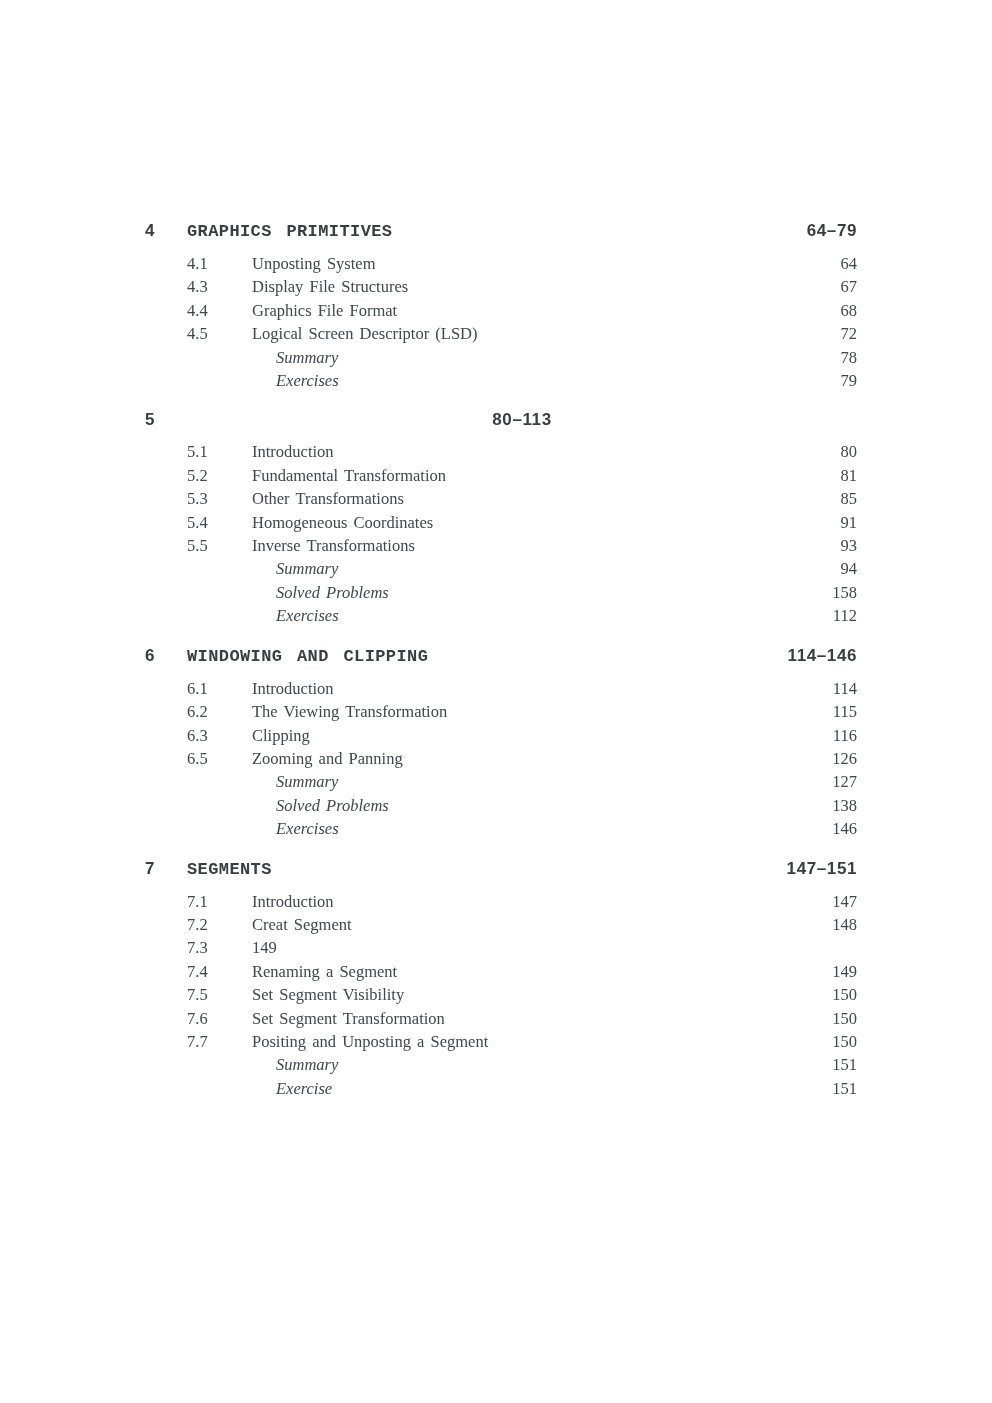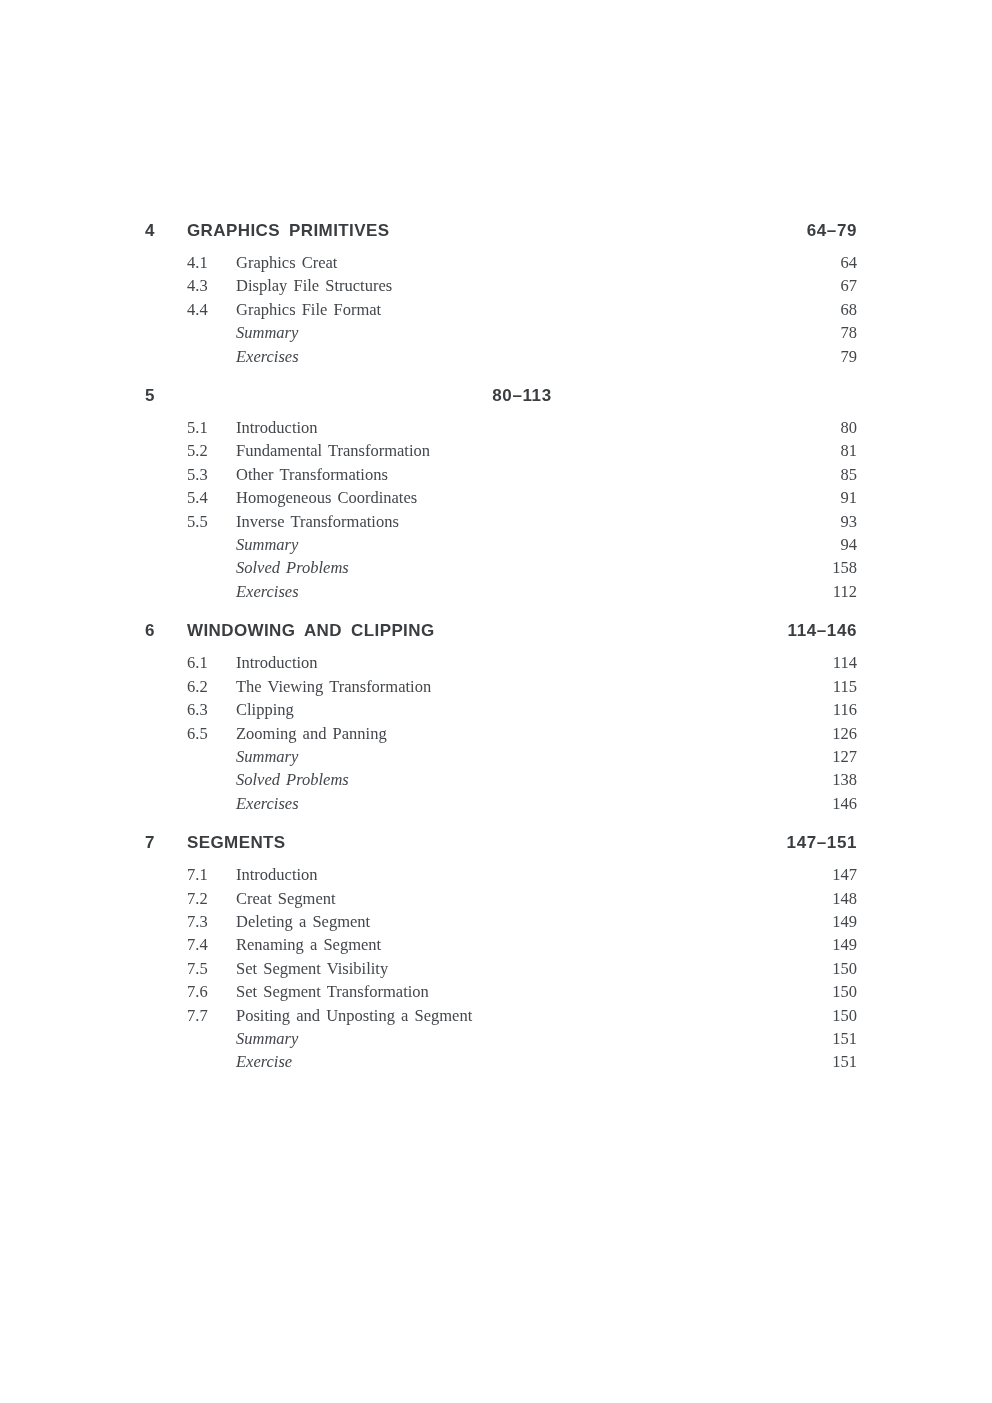--- a/index.html
+++ b/index.html
@@ -23,67 +23,73 @@
     grid-template-columns: 42px 1fr auto;
     align-items: baseline;
     font-family: "Liberation Sans", sans-serif;
     font-weight: 700;
     font-size: 17px;
     line-height: 26px;
     letter-spacing: 0.4px;
     color: #3b3e41;
     margin-bottom: 7px;
   }
-  .ch-title { word-spacing: 4px; }
+  .ch-title { word-spacing: 4px; font-family: Liberation Mono, monospace; }
   .ch-pages { text-align: center; letter-spacing: 0.6px; }
   .entries { padding-left: 42px; }
   .entry {
     display: grid;
     grid-template-columns: 49px 1fr auto;
     align-items: baseline;
     font-size: 16.5px;
     line-height: 23.4px;
     color: #43474b;
     word-spacing: 2px;
+    gap: 16px;
   }
   .entry .en-num { font-style: normal; }
-  .entry.italic .en-title { font-style: italic; }
+  .entry.italic .en-title { font-style: italic; margin-left: 24px; }
   .en-page { }
 </style>
 </head>
 <body>
 
 <div class="page">
   <main class="toc">
   <section class="chapter">
     <div class="chapter-heading">
       <span class="ch-num">4</span>
       <span class="ch-title">GRAPHICS PRIMITIVES</span>
       <span class="ch-pages">64–79</span>
     </div>
     <div class="entries">
   <div class="entry">
     <span class="en-num">4.1</span>
-    <span class="en-title">Graphics Creat</span>
+    <span class="en-title">Unposting System</span>
     <span class="en-page">64</span>
   </div>
 
 
   <div class="entry">
     <span class="en-num">4.3</span>
     <span class="en-title">Display File Structures</span>
     <span class="en-page">67</span>
   </div>
 
   <div class="entry">
     <span class="en-num">4.4</span>
     <span class="en-title">Graphics File Format</span>
     <span class="en-page">68</span>
   </div>
 
+  <div class="entry">
+    <span class="en-num">4.5</span>
+    <span class="en-title">Logical Screen Descriptor (LSD)</span>
+    <span class="en-page">72</span>
+  </div>
 
   <div class="entry italic">
     <span class="en-num"></span>
     <span class="en-title">Summary</span>
     <span class="en-page">78</span>
   </div>
 
   <div class="entry italic">
     <span class="en-num"></span>
     <span class="en-title">Exercises</span>
@@ -214,21 +220,20 @@
   </div>
 
   <div class="entry">
     <span class="en-num">7.2</span>
     <span class="en-title">Creat Segment</span>
     <span class="en-page">148</span>
   </div>
 
   <div class="entry">
     <span class="en-num">7.3</span>
-    <span class="en-title">Deleting a Segment</span>
     <span class="en-page">149</span>
   </div>
 
   <div class="entry">
     <span class="en-num">7.4</span>
     <span class="en-title">Renaming a Segment</span>
     <span class="en-page">149</span>
   </div>
 
   <div class="entry">

